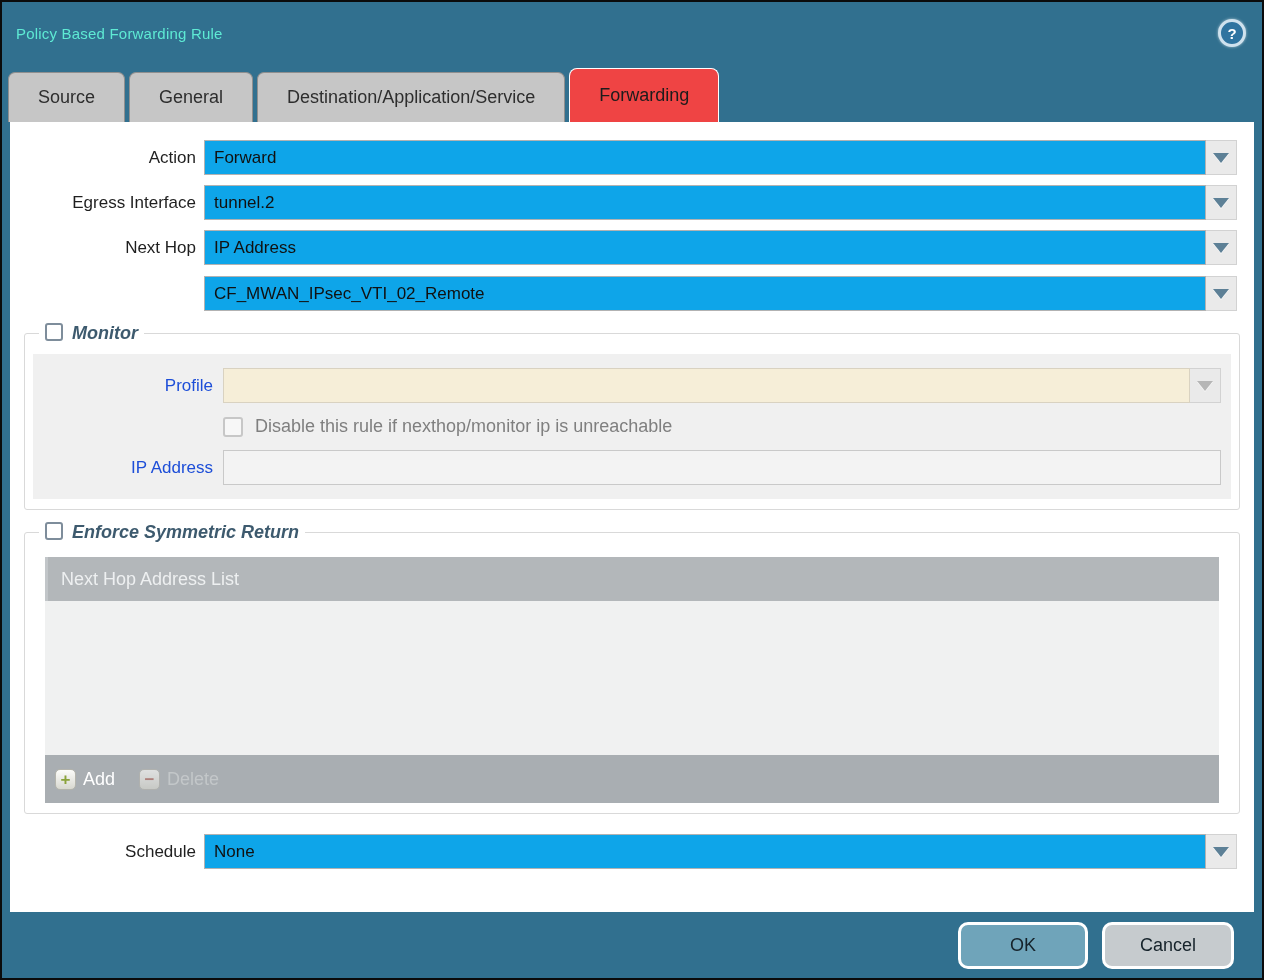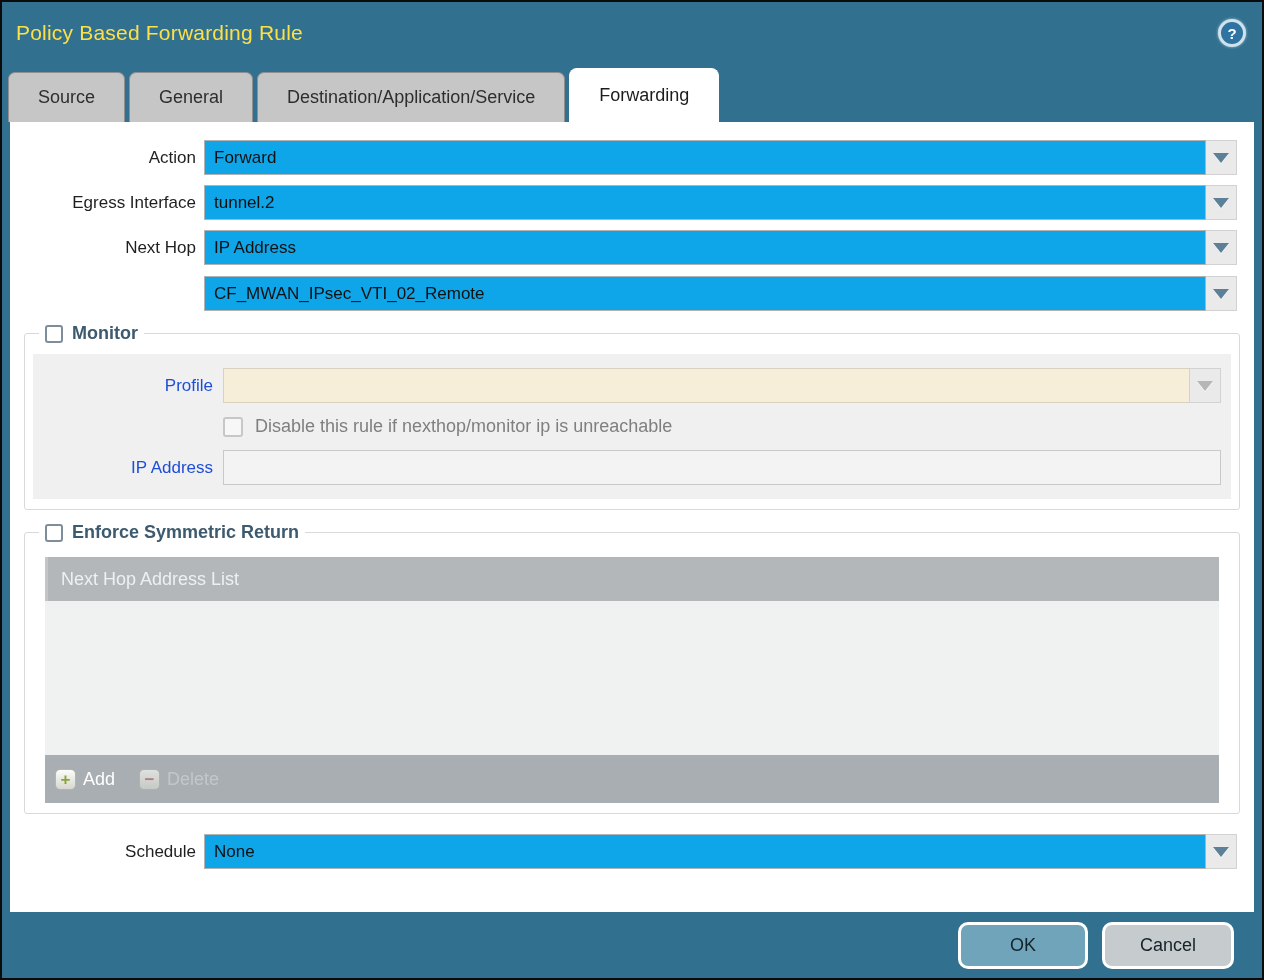--- a/index.html
+++ b/index.html
@@ -12,21 +12,21 @@
     background:#31708f;
     position:relative;
     display:flex; flex-direction:column;
   }
 
   
   .titlebar {
     height:62px; display:flex; align-items:center;
     padding-left:14px; position:relative; flex:0 0 auto;
   }
-  .titlebar .title { color:#fde047; font-size:21px; font-weight:400; letter-spacing:.2px; }
+  .titlebar .title { color:#5eead4; font-size:15px; font-weight:400; letter-spacing:.2px; }
   .help-icon {
     position:absolute; right:16px; top:17px;
     width:28px; height:28px; border-radius:50%;
     background:#2f74a0;
     border:3px solid #cfe2ee;
     box-shadow:0 0 3px rgba(255,255,255,.6);
     color:#ffffff; font-size:15px; font-weight:bold;
     display:flex; align-items:center; justify-content:center;
     cursor:pointer;
   }
@@ -37,21 +37,21 @@
     display:flex; align-items:flex-end; padding-left:6px; gap:4px;
   }
   .tab {
     height:50px; line-height:48px; padding:0 29px;
     background:#c6c6c6;
     border:1px solid #8f8f8f; border-bottom:none;
     border-radius:7px 7px 0 0;
     font-size:18px; color:#2e2e2e; cursor:pointer; white-space:nowrap;
   }
   .tab.active {
-    background:#ffffff; border-color:#ffffff; height:54px; line-height:52px;
+    background:#ef4444; border-color:#ffffff; height:54px; line-height:52px;
     color:#1c1c1c; border-radius:8px 8px 0 0; position:relative; z-index:2;
   }
 
   
   .content {
     background:#ffffff; margin:0 8px; flex:1 1 auto;
     padding-top:18px; overflow:hidden; position:relative; z-index:1;
   }
 
   .form-row { display:flex; align-items:center; padding-right:17px; }
@@ -80,21 +80,21 @@
   }
   .arrow.disabled { border-top-color:#b6b6b6; }
 
   
   fieldset {
     border:1px solid #d9d9d9; border-radius:3px;
     margin:12px 14px 0 14px; padding:4px 8px 10px 8px;
   }
   legend {
     margin-left:6px; padding:0 6px;
-    display:flex; align-items:center; gap:9px;
+    display:flex; align-items:flex-start; gap:9px;font-style:italic;
   }
   legend .cb-label { font-size:18px; font-weight:bold; color:#3d5a6e; }
   .checkbox {
     width:18px; height:18px; background:#ffffff;
     border:2px solid #7e8d9b; border-radius:3px; cursor:pointer; flex:0 0 auto;
   }
   .checkbox.disabled { border:2px solid #c7c7c7; background:#f7f7f7; cursor:default; }
 
   
   .monitor-panel { background:#f0f0f0; margin-top:6px; padding:14px 0; }

